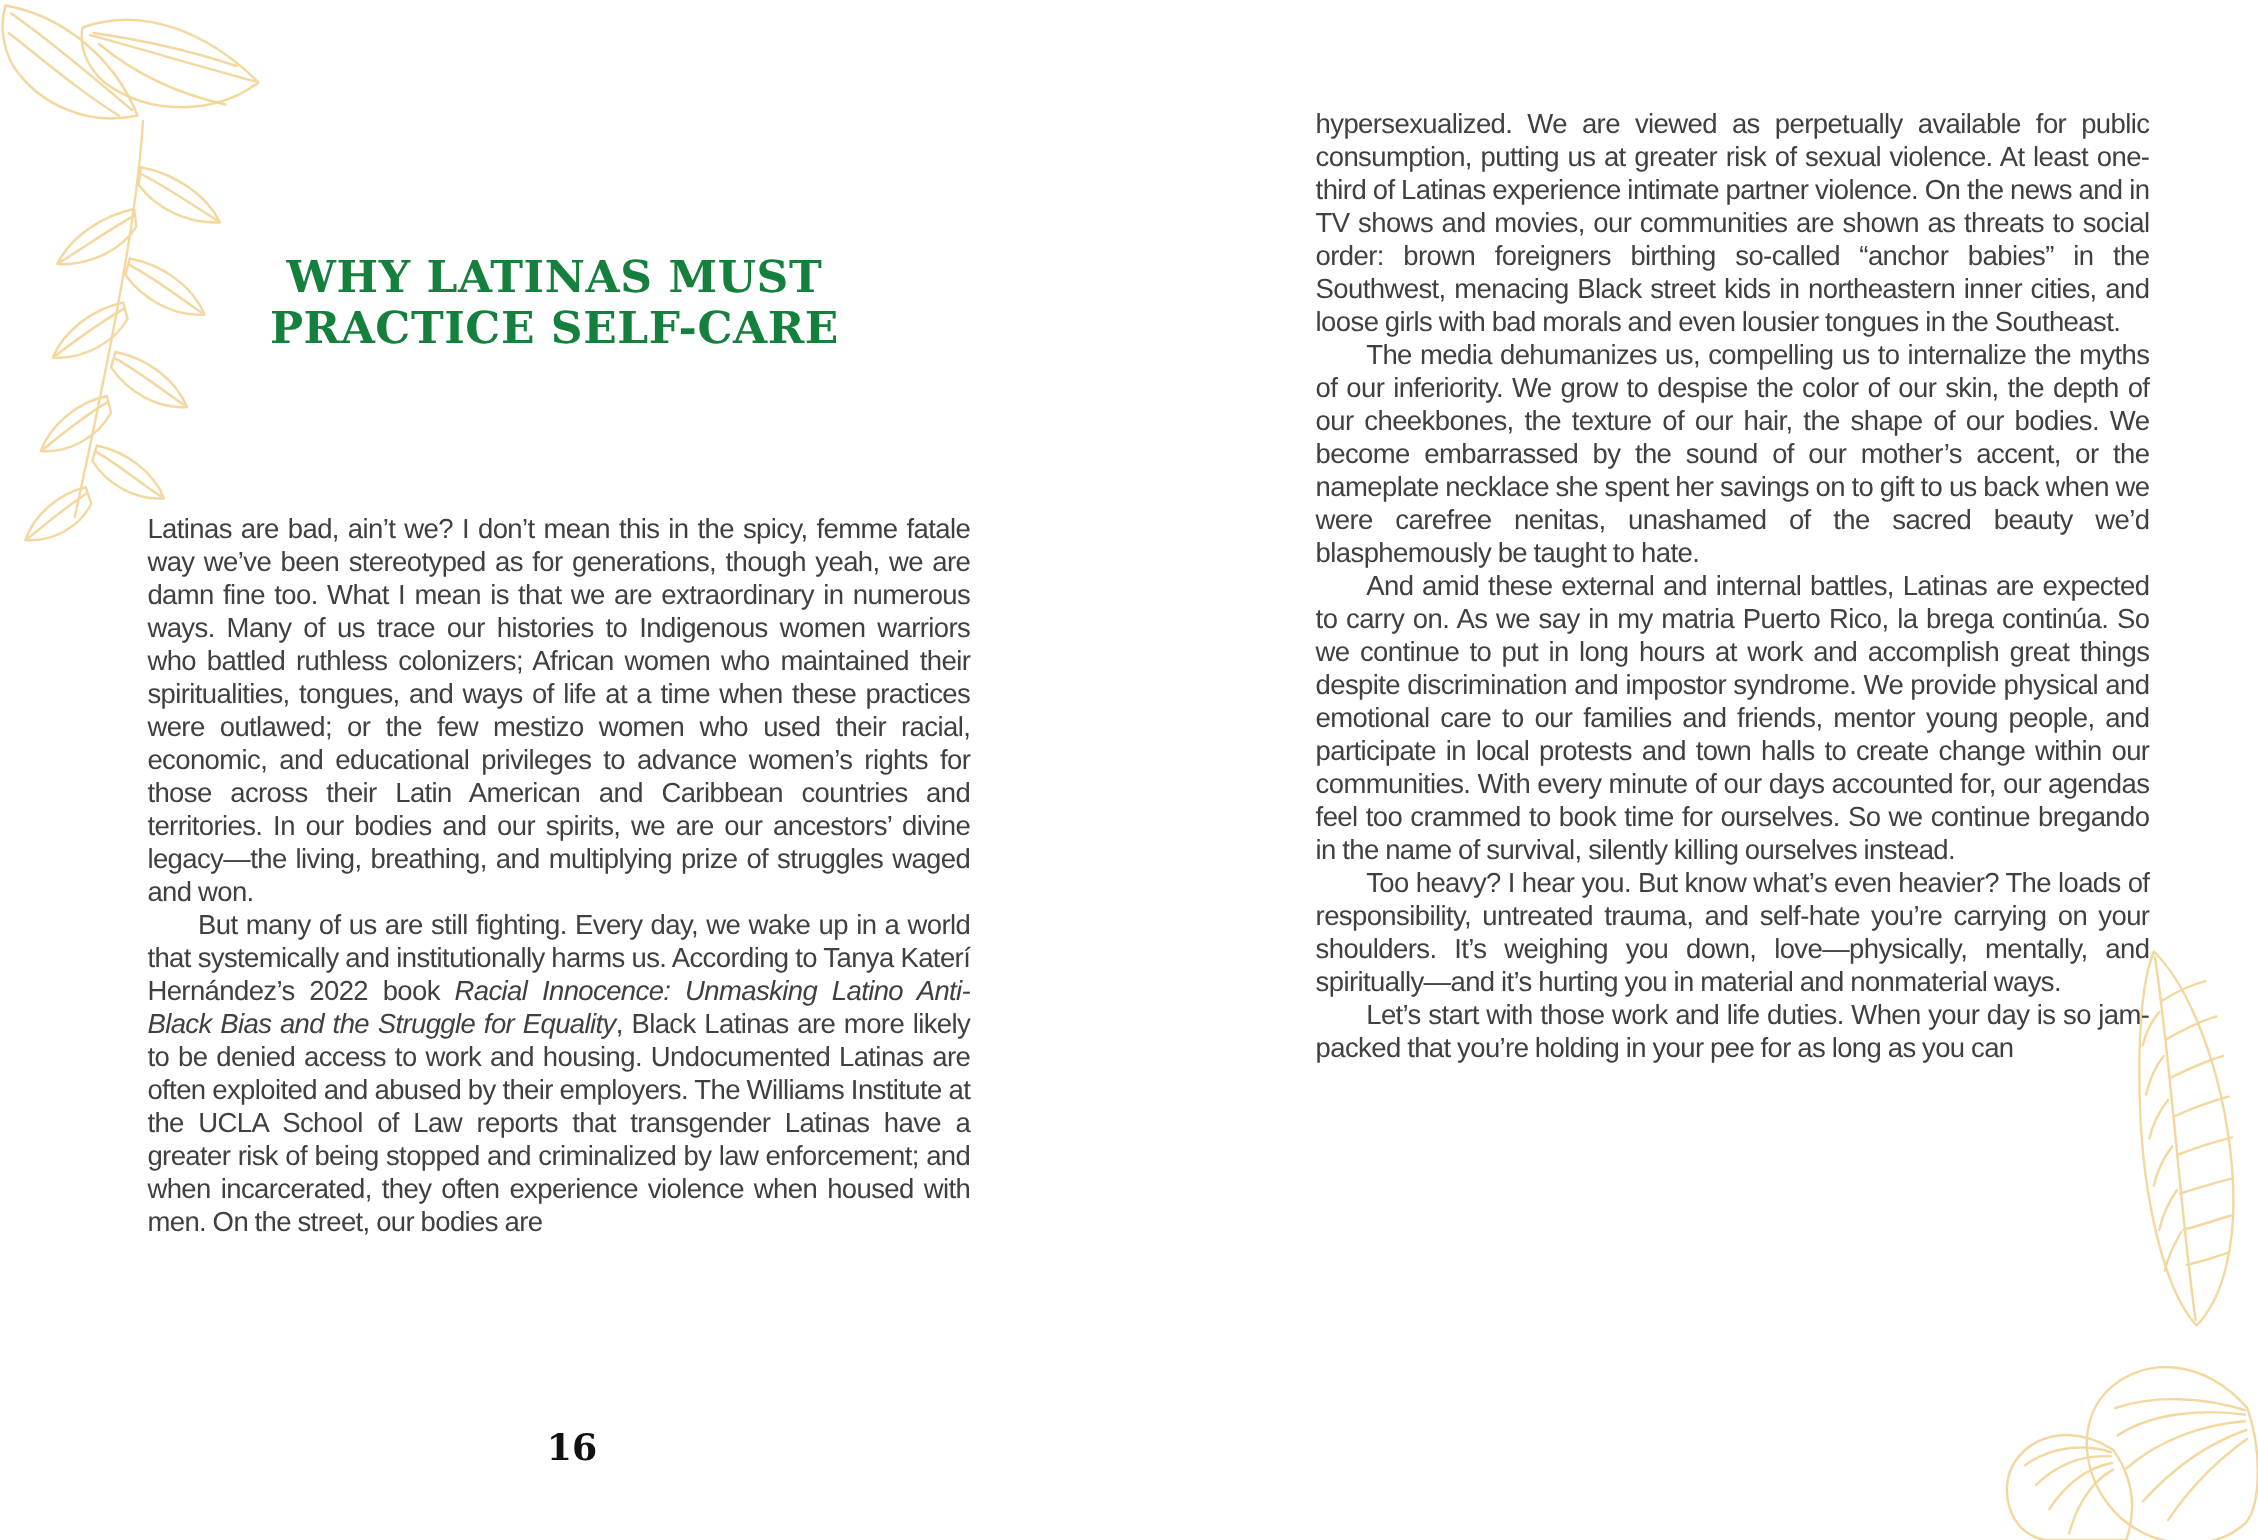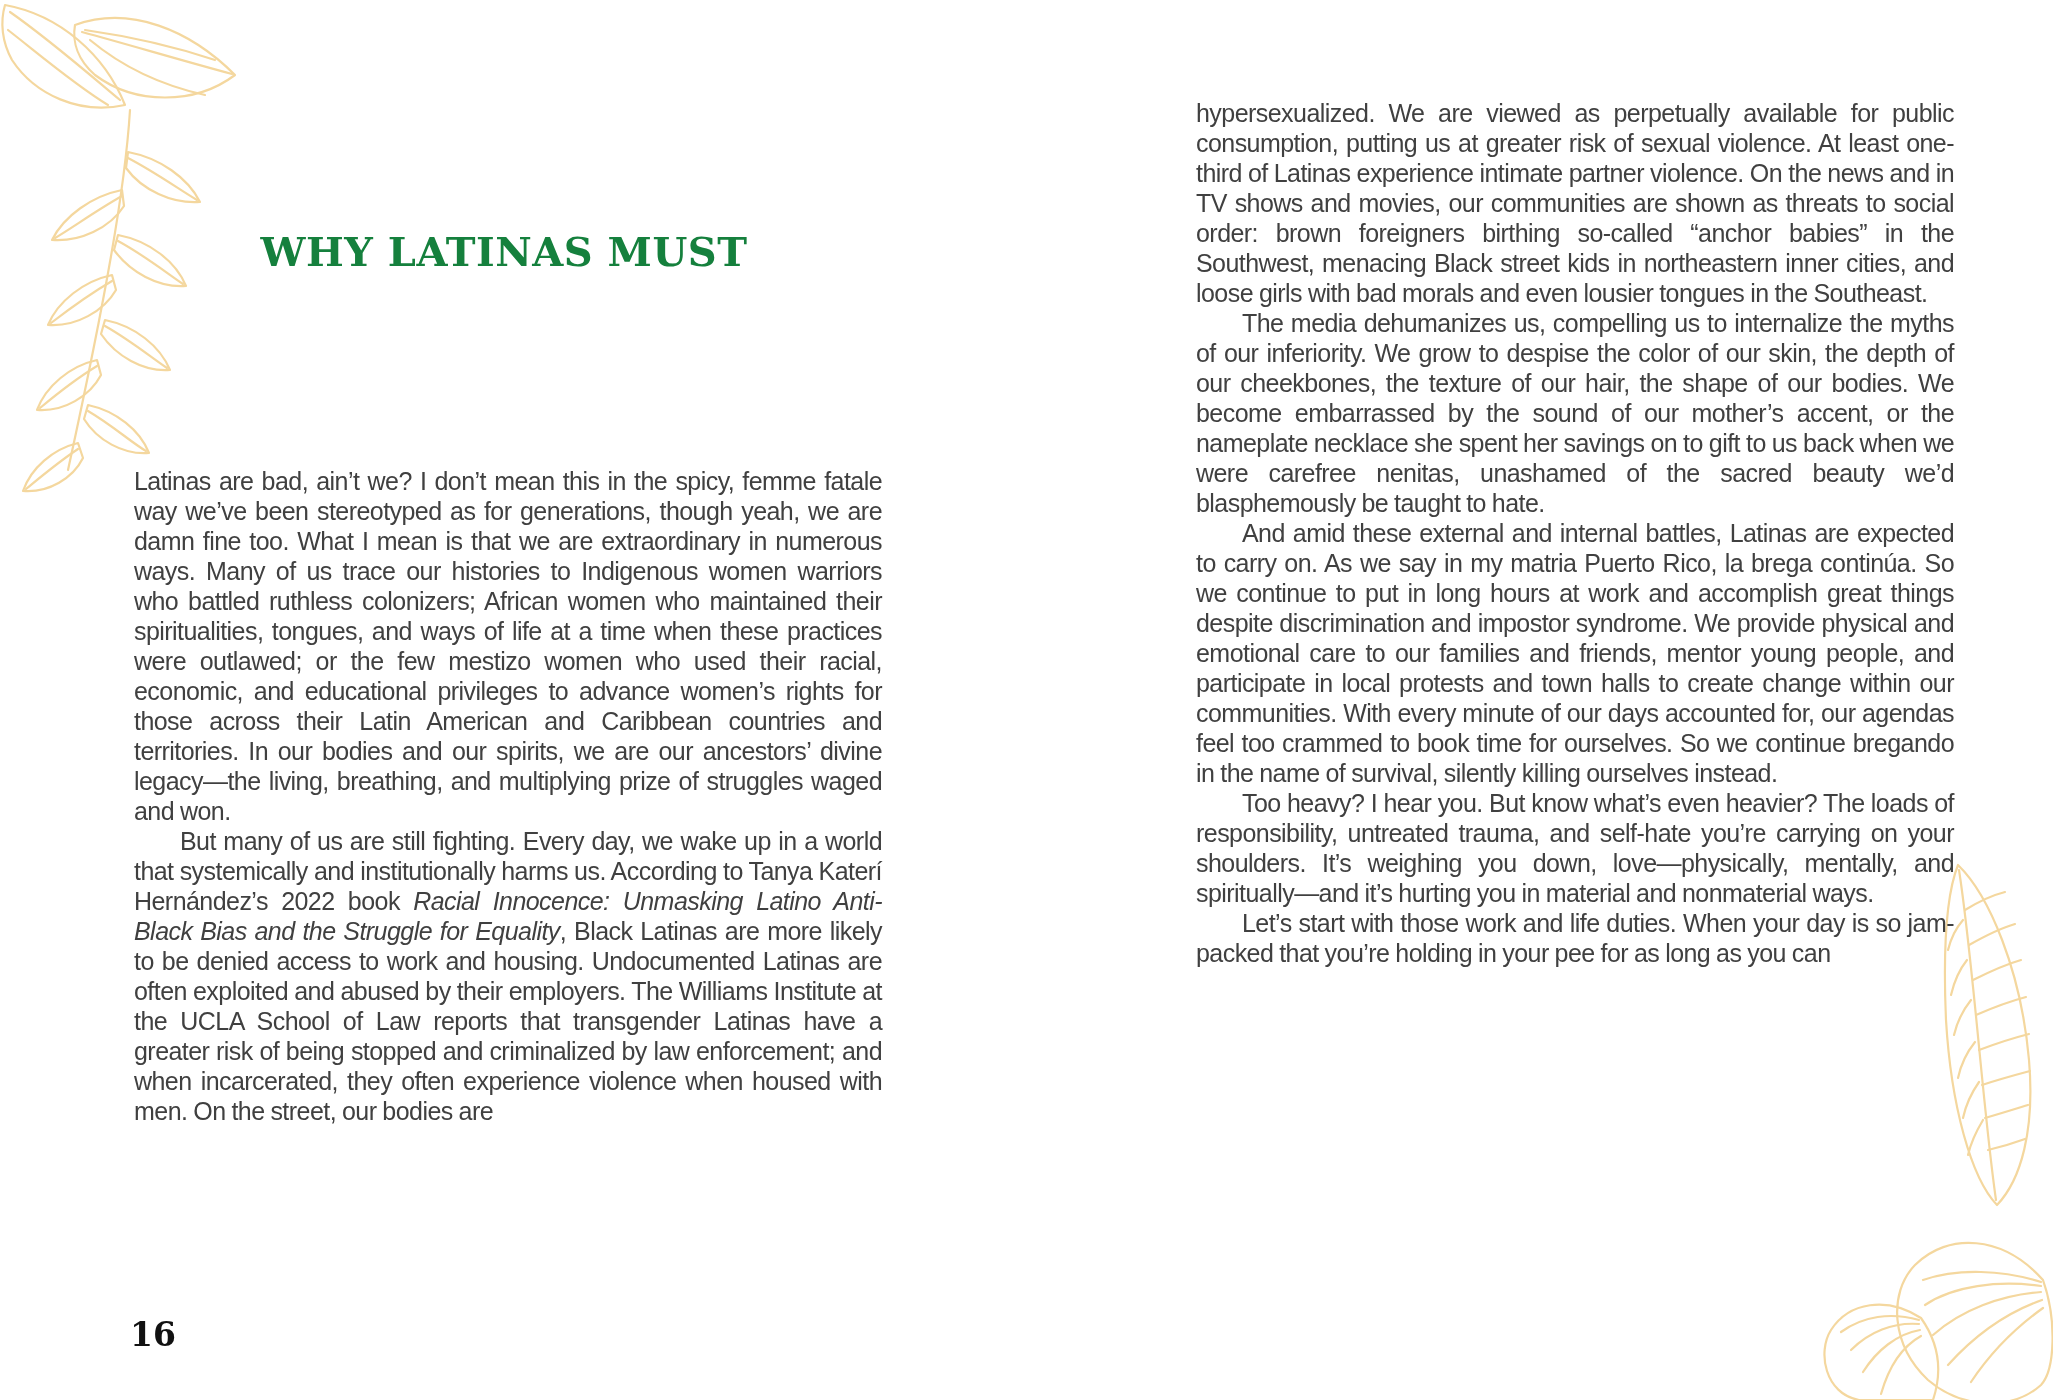--- a/index.html
+++ b/index.html
@@ -37,26 +37,26 @@
     text-align: justify;
   }
   .page-left  .body-text { top: 434px; margin-top: 32px; }
   .page-right .body-text { top: 98px;  }
 
   .body-text p { margin: 0; }
   .body-text p.indent { text-indent: 46px; }
   .body-text .italic { font-style: italic; }
 
   .page-number {
-    position: absolute; left: 0; width: 100%;
+    position: absolute; left: 16px; width: 100%;
+    text-align: center;
     font-family: "DejaVu Serif", serif;
     font-weight: bold;
     font-size: 33px;
     color: #111111;
-    margin-top: 19px;
   }
   .page-left  .page-number { top: 1296px; }
   .page-right .page-number { top: 1296px; }
 
   .decoration { position: absolute; color: #f4d79e; pointer-events: none; }
   .decoration svg { display: block; }
   .decoration path { fill: none; stroke: currentColor; stroke-width: 2.2; stroke-linecap: round; stroke-linejoin: round; }
   .deco-top-left { left: 0; top: 0; width: 250px; height: 500px; }
   .deco-bottom-right { left: 1793px; top: 850px; width: 260px; height: 550px; }
 </style>
@@ -120,20 +120,21 @@
     <path d="M 126,470 C 98,462 70,466 48,482"></path>
     <path d="M 126,474 C 100,472 76,482 58,500"></path>
     <path d="M 127,480 C 104,484 84,500 70,522"></path>
     <path d="M 128,486 C 110,496 96,516 88,544"></path>
   </svg>
 </div>
 
 <div class="page page-left">
   <div class="chapter-title">
     <div>WHY LATINAS MUST</div>
+    <div>PRACTICE SELF-CARE</div>
   </div>
   <div class="body-text">
       <p class=""><span>Latinas are bad, ain’t we? I don’t mean this in the spicy, femme fatale way we’ve been stereotyped as for generations, though yeah, we are damn fine too. What I mean is that we are extraordinary in numerous ways. Many of us trace our histories to Indigenous women warriors who battled ruthless colonizers; African women who maintained their spiritualities, tongues, and ways of life at a time when these practices were outlawed; or the few mestizo women who used their racial, economic, and educational privileges to advance women’s rights for those across their Latin American and Caribbean countries and territories. In our bodies and our spirits, we are our ancestors’ divine legacy—the living, breathing, and multiplying prize of struggles waged and won.</span></p>
       <p class="indent"><span>But many of us are still fighting. Every day, we wake up in a world that systemically and institutionally harms us. According to Tanya Katerí Hernández’s 2022 book </span><span class="italic">Racial Innocence: Unmasking Latino Anti-Black Bias and the Struggle for Equality</span><span>, Black Latinas are more likely to be denied access to work and housing. Undocumented Latinas are often exploited and abused by their employers. The Williams Institute at the UCLA School of Law reports that transgender Latinas have a greater risk of being stopped and criminalized by law enforcement; and when incarcerated, they often experience violence when housed with men. On the street, our bodies are</span></p>
     </div>
   <div class="page-number">16</div>
 </div>
 
 <div class="page page-right">
   <div class="body-text">

